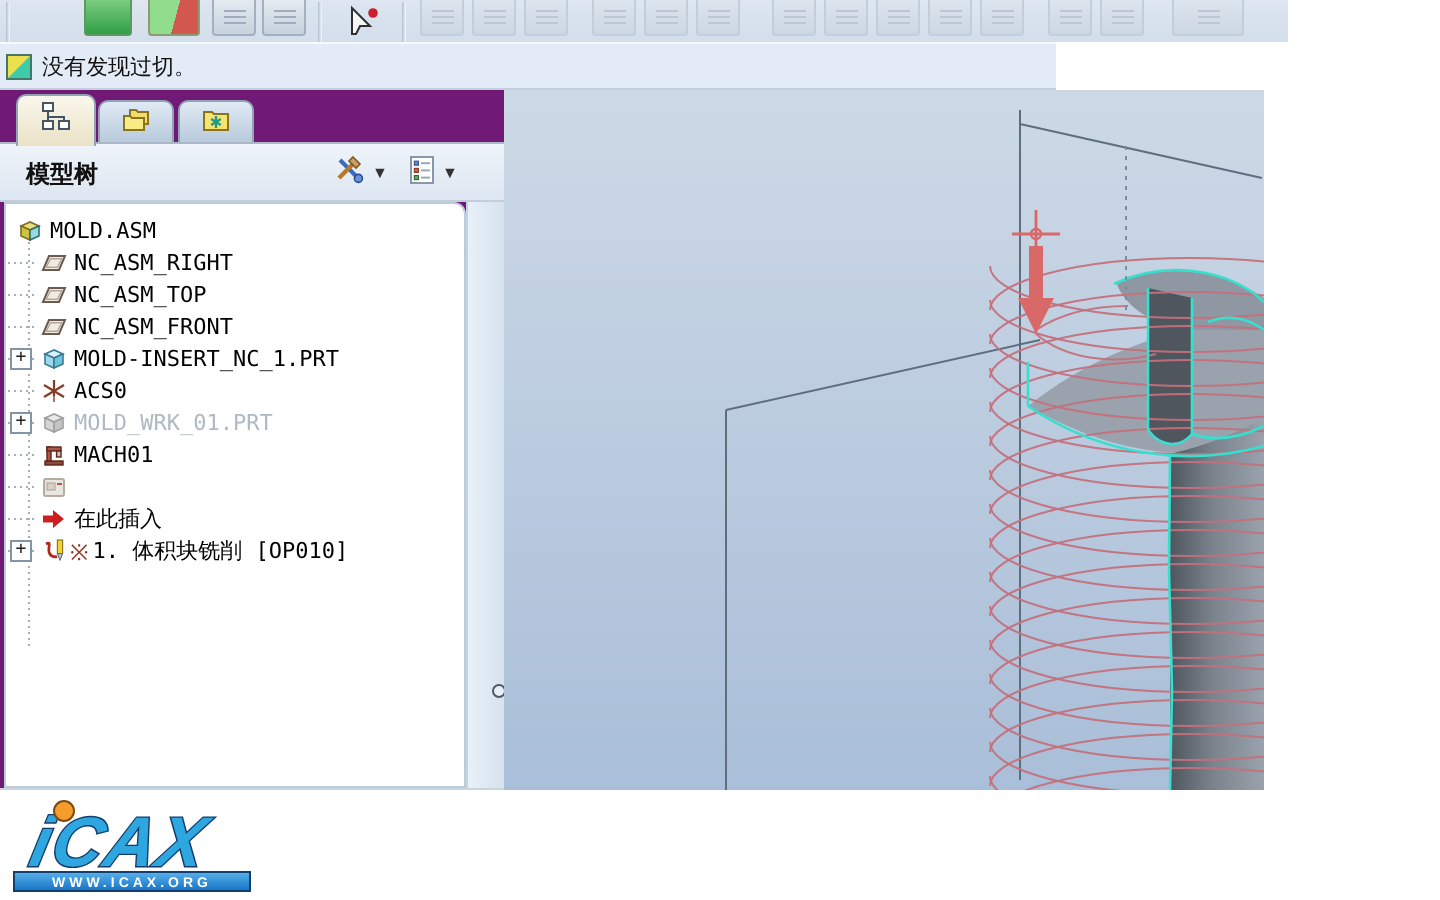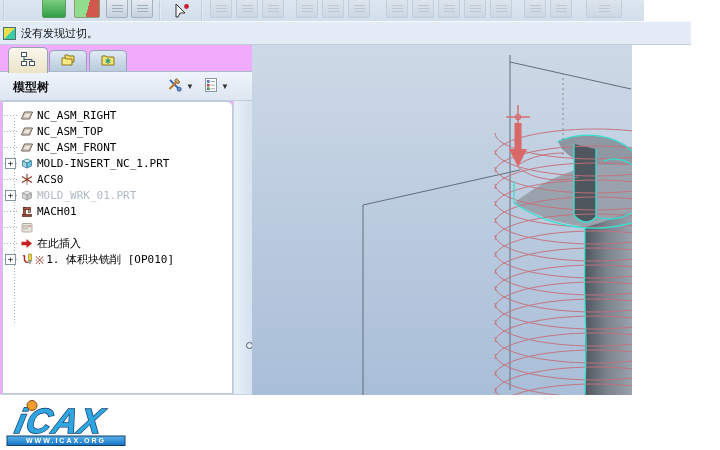--- a/index.html
+++ b/index.html
@@ -17,29 +17,29 @@
   .tb-gc{background:linear-gradient(#eef2f6,#c6d2de);border:1px solid #a2b0c0}
   .tb-gc::after{content:"";display:block;margin:10px auto 0;width:11px;height:7px;
       background:repeating-linear-gradient(#9fadbf 0 1px,transparent 1px 3px)}
   .tb-disabled{background:linear-gradient(#e1e8f0,#cdd7e2);border:1px solid #c3cedb}
   .tb-disabled::after{content:"";display:block;margin:10px auto 0;width:11px;height:7px;
       background:repeating-linear-gradient(#bcc7d4 0 1px,transparent 1px 3px)}
   .tb-cursor{background:transparent;border:none}
   .tb-cursor svg{display:block;margin:7px auto 0}
 
   
-  .msgbar{position:absolute;left:0;top:21px;width:691px;height:24px;background:#e3ecf6;
+  .msgbar{position:absolute;left:0;top:21px;width:528px;height:24px;background:#e3ecf6;
           border-top:1px solid #f6fafd;border-bottom:1px solid #c2cede;box-sizing:border-box;
           display:flex;align-items:center;gap:5px;padding-left:3px;
           font:11px "DejaVu Sans Mono",monospace;color:#101010}
   .msgicon{width:13px;height:13px;flex:none;border:1px solid #46766a;box-sizing:border-box;
            background:linear-gradient(135deg,#ece04e 48%,#3ecbaa 52%)}
 
   
-  .nav{position:absolute;left:0;top:45px;width:252px;height:350px;background:#f0abfc;
+  .nav{position:absolute;left:0;top:45px;width:252px;height:350px;background:#701a75;
        border-bottom:1px solid #c8d4e0;box-sizing:border-box}
   .tab{position:absolute;border:1px solid #93a3b6;border-bottom:none;border-radius:5px 5px 0 0;
        display:flex;align-items:center;justify-content:center;cursor:default}
   .tab-active{left:8px;top:2px;width:38px;height:25px;z-index:3;
        background:linear-gradient(#faf7ec,#ebe2c6)}
   .tab-b{left:49px;top:5px;width:36px;height:22px;background:linear-gradient(#e0eaf4,#b4c7da)}
   .tab-c{left:89px;top:5px;width:36px;height:22px;background:linear-gradient(#e0eaf4,#b4c7da)}
   .phead{position:absolute;left:0;top:26px;width:252px;height:30px;box-sizing:border-box;
          background:linear-gradient(#eff4fa,#dde6f1);
          border-top:1px solid #aab8c8;border-bottom:1px solid #c2cedc;z-index:1}
@@ -183,20 +183,25 @@
                 <line x1="7.5" y1="11.8" x2="12" y2="11.8"></line>
               </g>
           </svg>
         </span>
         <span class="car">▼</span>
       </span>
     </div>
 
     <div class="tree" id="tree">
       <div class="guideline"></div>
+    <div class="trow root"><span class="ticon"><svg width="14" height="13" viewBox="0 0 13 13">
+              <polygon points="2,4 6.5,2 11,4 6.5,6" fill="#e6df7a" stroke="#7d6d1f" stroke-width="0.8"></polygon>
+              <polygon points="2,4 6.5,6 6.5,11 2,9" fill="#cfc23f" stroke="#7d6d1f" stroke-width="0.8"></polygon>
+              <polygon points="6.5,6 11,4 11,9 6.5,11" fill="#9adadf" stroke="#2f6e74" stroke-width="0.8"></polygon>
+            </svg></span><span class="lbl">MOLD.ASM</span></div>
         <div class="trow"><span class="g"></span><span class="ticon"><svg width="14" height="13" viewBox="0 0 13 13">
               <polygon points="1,10 4,3 12,3 9,10" fill="#efece3" stroke="#6b5a50"></polygon>
               <polygon points="2.6,8.6 4.8,4.4 10.4,4.4 8.2,8.6" fill="none" stroke="#b0a89a" stroke-width="0.7"></polygon>
             </svg></span><span class="lbl">NC_ASM_RIGHT</span></div>
         <div class="trow"><span class="g"></span><span class="ticon"><svg width="14" height="13" viewBox="0 0 13 13">
               <polygon points="1,10 4,3 12,3 9,10" fill="#efece3" stroke="#6b5a50"></polygon>
               <polygon points="2.6,8.6 4.8,4.4 10.4,4.4 8.2,8.6" fill="none" stroke="#b0a89a" stroke-width="0.7"></polygon>
             </svg></span><span class="lbl">NC_ASM_TOP</span></div>
         <div class="trow"><span class="g"></span><span class="ticon"><svg width="14" height="13" viewBox="0 0 13 13">
               <polygon points="1,10 4,3 12,3 9,10" fill="#efece3" stroke="#6b5a50"></polygon>

